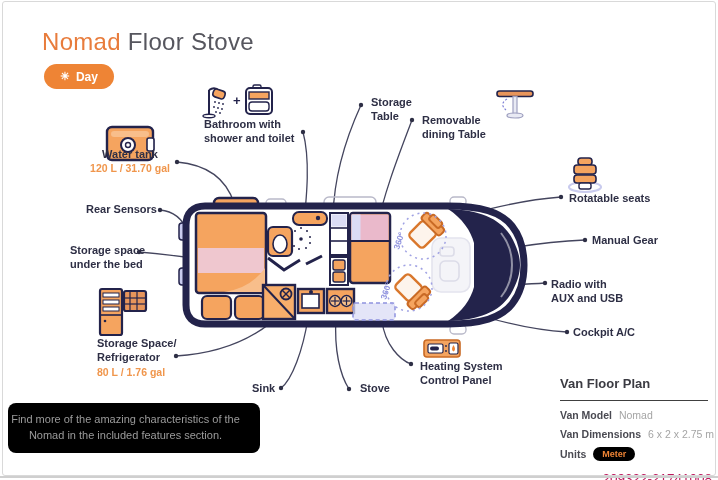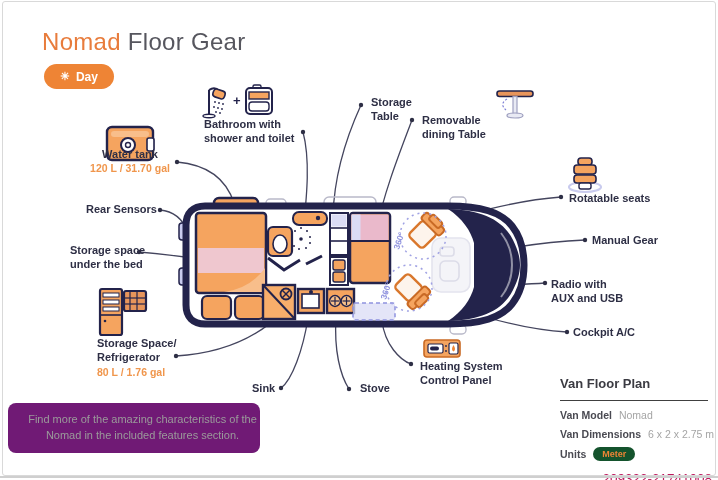--- a/index.html
+++ b/index.html
@@ -14,31 +14,31 @@
   .title .rest{color:#56565e;}
   .day-btn{position:absolute;left:44px;top:64px;height:25px;padding:0 16px;background:#ee8435;
          border-radius:13px;display:flex;align-items:center;gap:6px;color:#fff;
          font-size:12px;font-weight:700;border:none;}
   .day-btn .sun{font-size:11px;line-height:1;}
   
   .lbl{position:absolute;font-size:11px;font-weight:700;line-height:1.3;color:#2e2f45;}
   .lbl .line{display:block;}
   .val{color:#f0964c;font-size:10.5px;font-weight:700;margin-top:1px;}
   
-  .note{position:absolute;left:8px;top:403px;width:252px;height:50px;background:#701a75;
-        border-radius:8px;display:flex;align-items:center;justify-content:flex-end;}
+  .note{position:absolute;left:8px;top:403px;width:252px;height:50px;background:#000000;
+        border-radius:8px;display:flex;align-items:center;justify-content:flex-start;}
   .note div{width:235px;text-align:center;font-size:11px;color:#9b9b9b;line-height:1.45;}
   
   .info{position:absolute;left:560px;top:376px;width:148px;}
   .info h3{margin:0 0 8px 0;font-size:13px;font-weight:700;color:#3b3b42;
            border-bottom:1px solid #404040;padding-bottom:9px;}
   .info .row{display:flex;align-items:center;margin-top:7px;font-size:10.5px;}
   .info .k{font-weight:700;color:#4a4a52;margin-right:7px;white-space:nowrap;}
   .info .v{color:#a5a5a5;white-space:nowrap;}
-  .pill{background:#14532d;color:#ee8435;font-weight:700;font-size:9px;
+  .pill{background:#000000;color:#ee8435;font-weight:700;font-size:9px;
         padding:2px 9px;border-radius:9px;}
   .footer-id{position:absolute;right:6px;top:471px;font-size:13.5px;color:#be185d;}
   .bottom-line{position:absolute;left:0;top:476px;width:718px;height:2px;background:#cfcfcf;}
   svg{position:absolute;left:0;top:0;}
 </style>
 </head>
 <body>
 
 <div id="stage">
 
@@ -266,21 +266,21 @@
       <rect x="424" y="340" width="36" height="17" rx="3" fill="#f5a45f" stroke="#c96a25" stroke-width="1.6"></rect>
       <rect x="428" y="344" width="15" height="9" rx="1.5" fill="#ffffff" stroke="#23234b" stroke-width="1.2"></rect>
       <rect x="430" y="346.5" width="9" height="4" rx="2" fill="#23234b"></rect>
       <circle cx="446" cy="346" r="0.9" fill="#23234b"></circle>
         <circle cx="446" cy="351" r="0.9" fill="#23234b"></circle>
       <rect x="449" y="343" width="9" height="11" rx="1.5" fill="#ffffff" stroke="#23234b" stroke-width="1.2"></rect>
       <path d="M453.5,345 C451.5,348 451.5,350.5 453.5,351.5 C455.5,350.5 455.5,348 453.5,345 Z" fill="#ee8435"></path>
     </g>
   </svg>
 
-  <div class="title"><span class="accent">Nomad</span><span class="rest"> Floor Gear</span></div>
+  <div class="title"><span class="accent">Nomad</span><span class="rest"> Floor Stove</span></div>
   <button class="day-btn">
     <span class="sun">☀</span>
     <span>Day</span>
   </button>
 
   <div class="lbl" style="left:80px;top:147px;width:100px;text-align:center;">
     <span>Water tank</span>
     <div class="val">120 L / 31.70 gal</div>
   </div>
 

